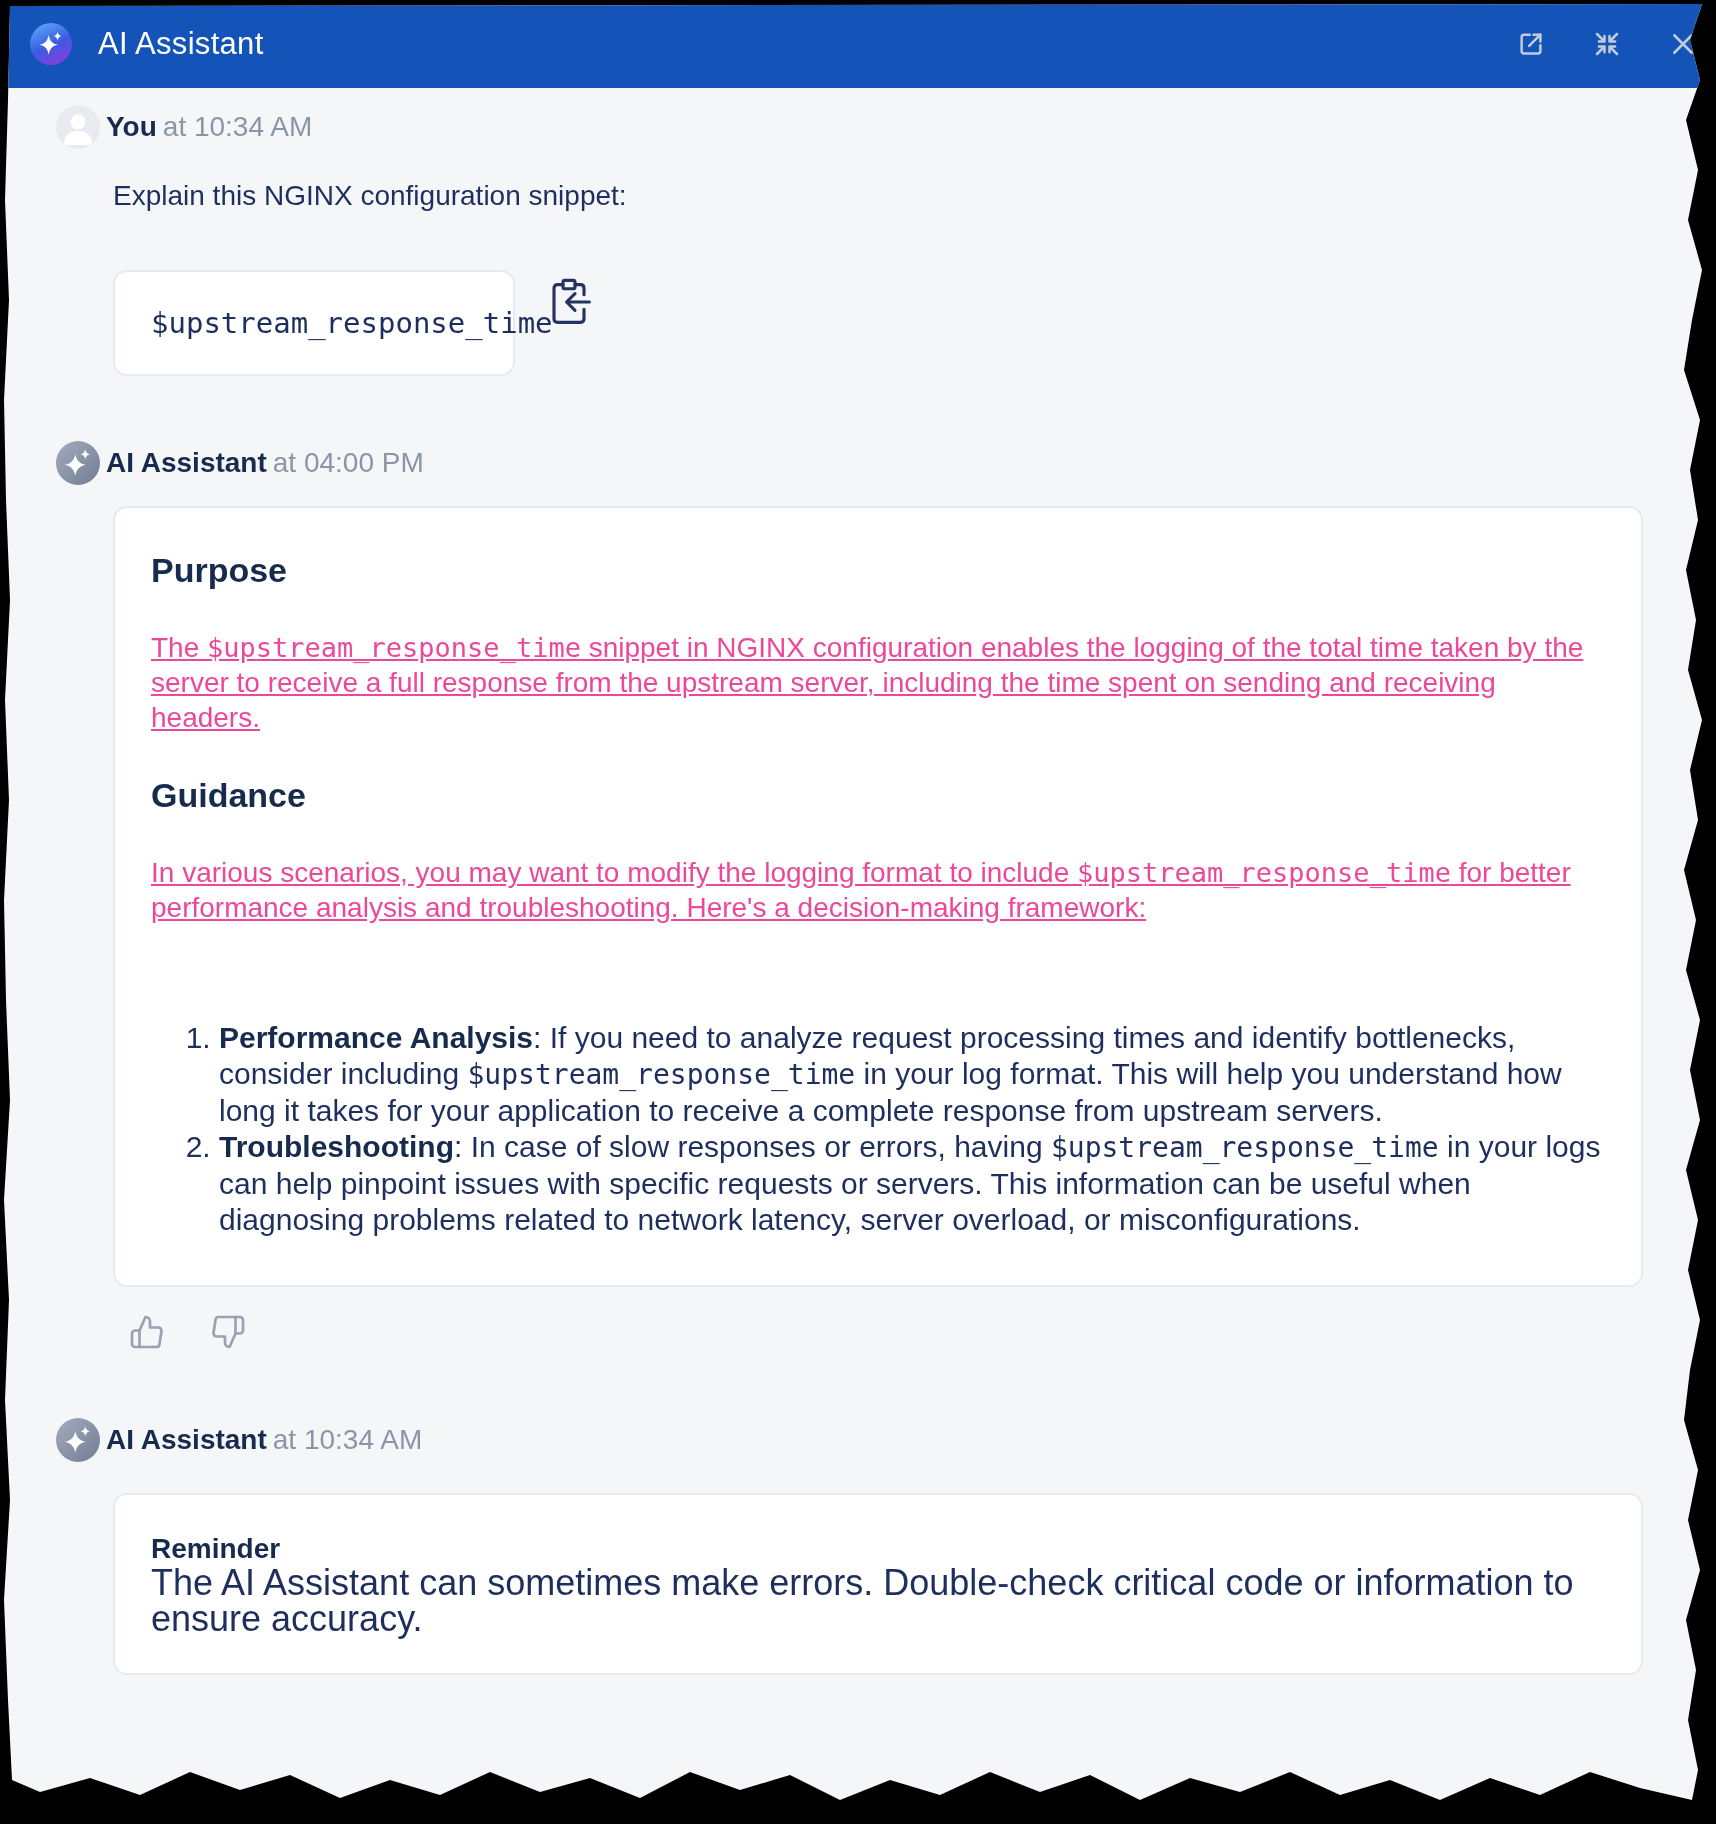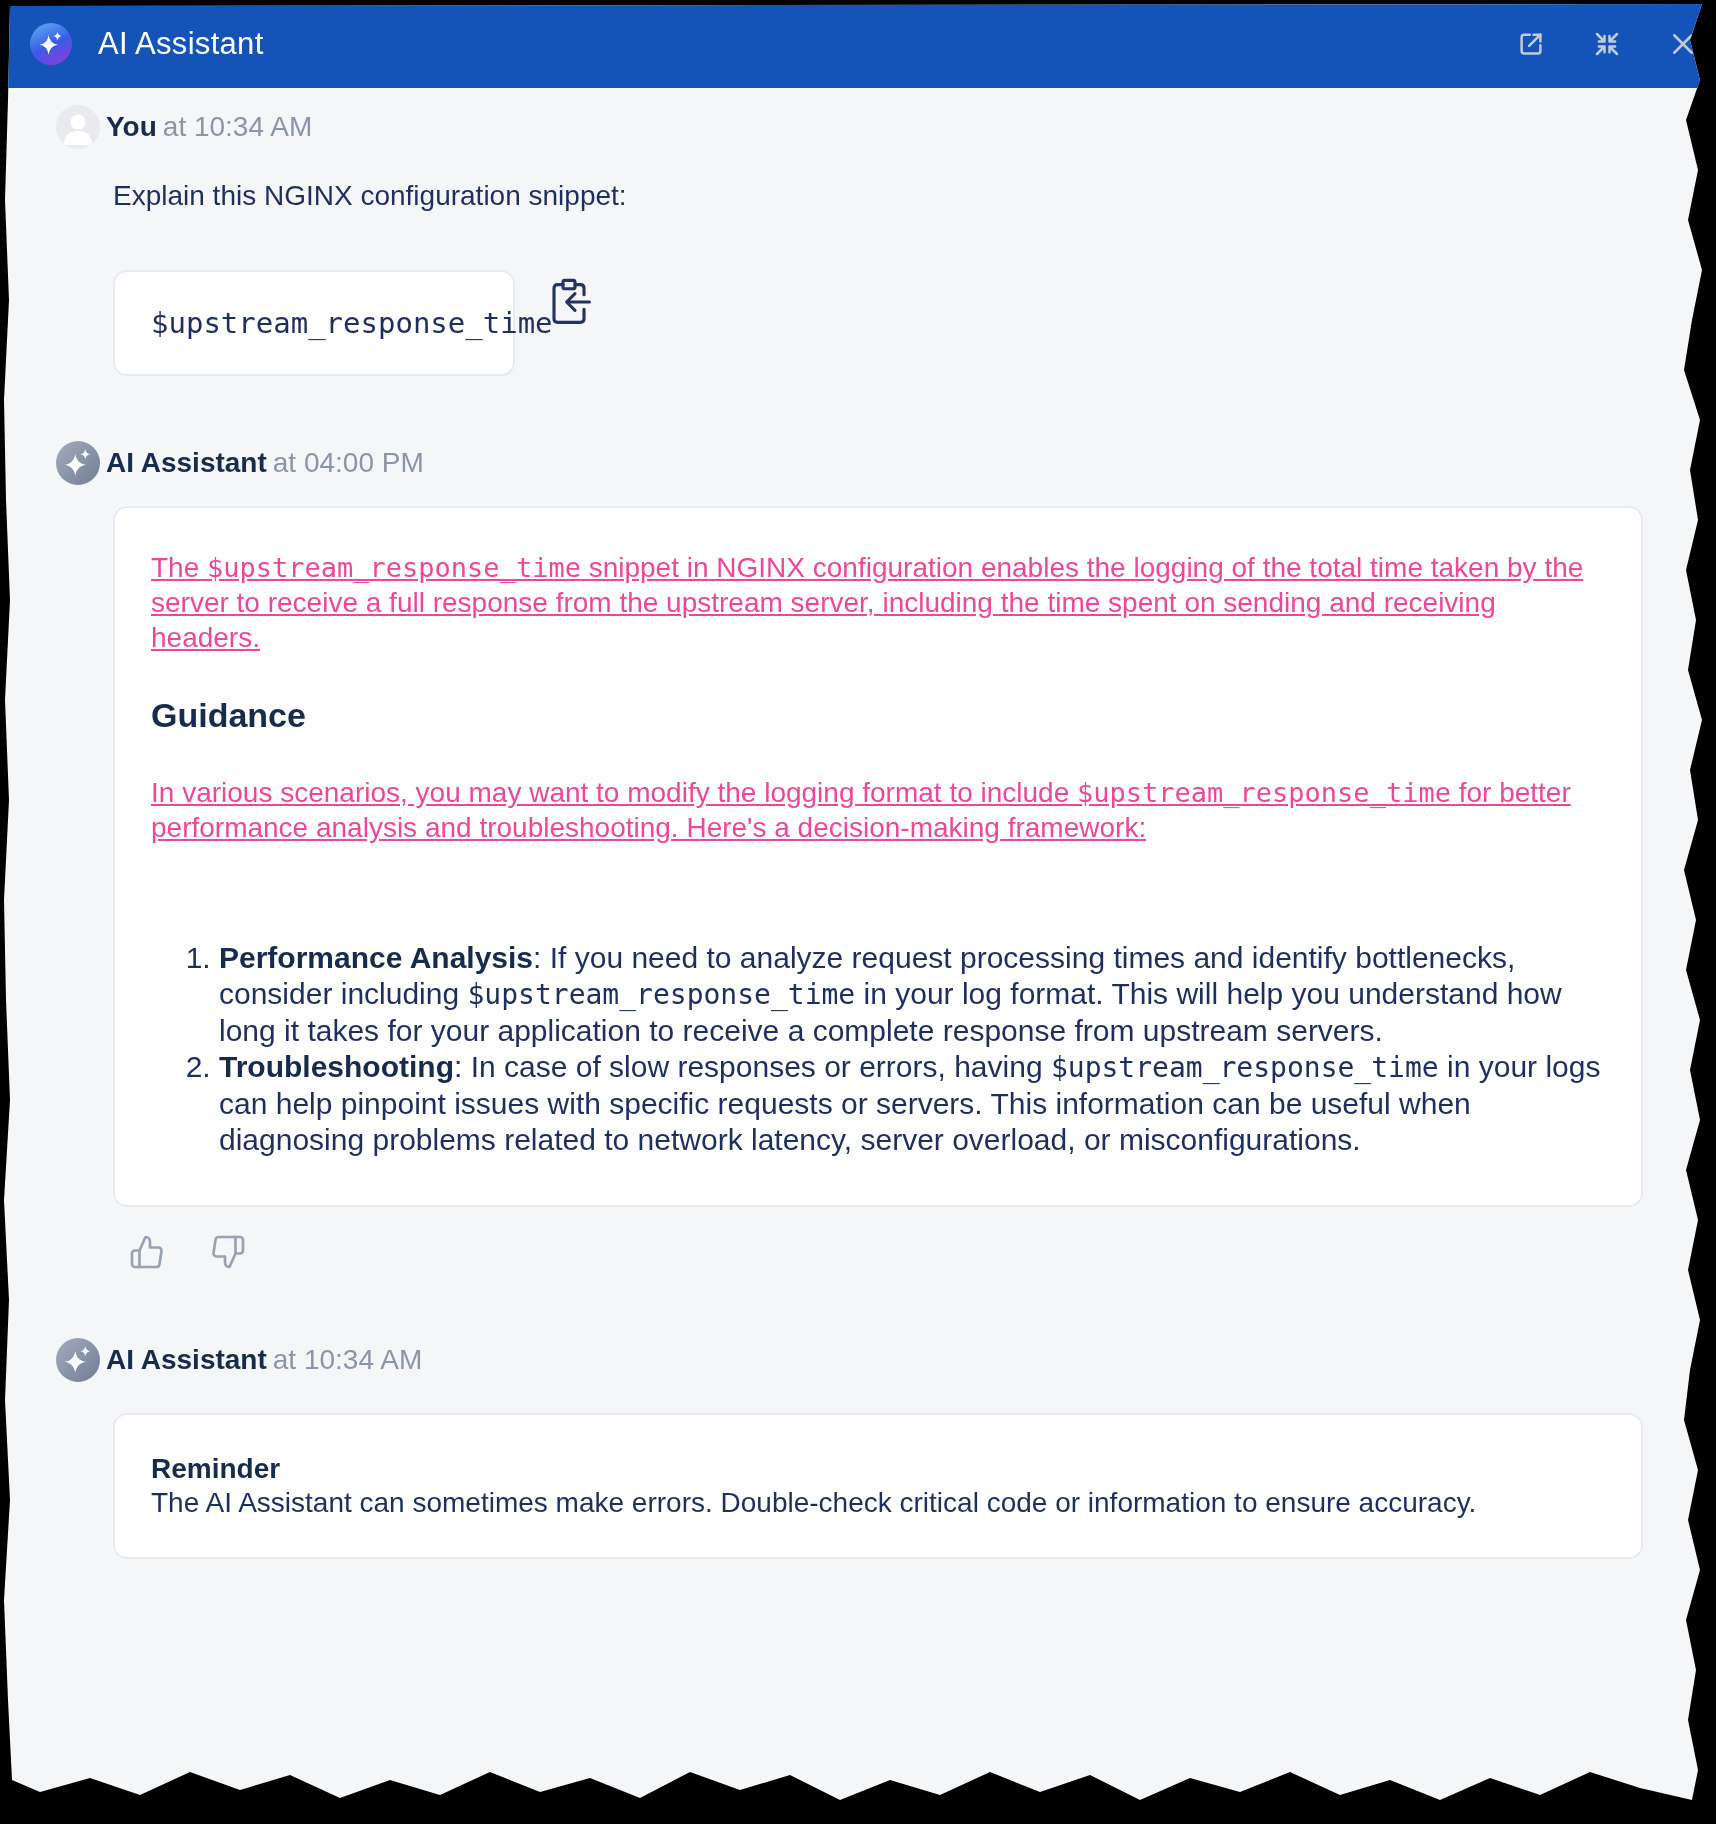--- a/index.html
+++ b/index.html
@@ -53,21 +53,21 @@
   .answer-card li:last-child{margin-bottom:0;}
   .answer-card li code{font-family:"DejaVu Sans Mono",monospace;font-size:28px;}
   .answer-card strong{font-weight:700;color:#172b4d;}
   .feedback{display:flex;gap:45px;margin:27px 0 0 16px;}
   .thumb-btn{background:none;border:none;padding:0;cursor:pointer;}
   .thumb-btn svg{width:36px;height:36px;stroke:#99a2b3;stroke-width:1.8;fill:none;stroke-linecap:round;stroke-linejoin:round;}
   
   .reminder-card{margin-top:30px;background:#ffffff;border:2px solid #e7eaf2;border-radius:14px;
     padding:38px 36px 36px;box-sizing:border-box;}
   .reminder-title{font-size:28px;font-weight:700;color:#172b4d;margin:0 0 0;}
-  .reminder-text{font-size:28px;color:#1e2f5e;margin:0;line-height:36px;}
+  .reminder-text{font-size:36px;color:#1e2f5e;margin:0;line-height:36px;}
 </style>
 </head>
 <body>
 
 <div class="panel">
 
   <div class="titlebar">
     <div class="logo">
       <svg viewBox="0 0 44 44">
         <path fill="#ffffff" d="M19 10 C20.2 18 24 21.8 31 23 C24 24.2 20.2 28 19 36 C17.8 28 14 24.2 7 23 C14 21.8 17.8 18 19 10 Z"></path>
@@ -137,20 +137,21 @@
           <svg viewBox="0 0 44 44">
             <path fill="#ffffff" d="M19 12 C20.2 19 24 22.8 31 24 C24 25.2 20.2 29 19 36 C17.8 29 14 25.2 7 24 C14 22.8 17.8 19 19 12 Z"></path>
             <path fill="#ffffff" d="M30 7 C30.6 10.2 32.3 11.9 35.5 12.5 C32.3 13.1 30.6 14.8 30 18 C29.4 14.8 27.7 13.1 24.5 12.5 C27.7 11.9 29.4 10.2 30 7 Z"></path>
           </svg>
         </div>
         <span class="author">AI Assistant</span>
         <span class="time">at 04:00 PM</span>
       </div>
       <div class="msg-body">
         <div class="answer-card" id="answer-sections">
+            <h2>Purpose</h2>
             <p><span>The </span><code>$upstream_response_time</code><span> snippet in NGINX configuration enables the logging of the total time taken by the server to receive a full response from the upstream server, including the time spent on sending and receiving headers.</span></p>
             <h2>Guidance</h2>
             <p><span>In various scenarios, you may want to modify the logging format to include </span><code>$upstream_response_time</code><span> for better performance analysis and troubleshooting. Here's a decision-making framework:</span></p>
             <ol>
               <li><strong>Performance Analysis</strong><span>: If you need to analyze request processing times and identify bottlenecks, consider including </span><code>$upstream_response_time</code><span> in your log format. This will help you understand how long it takes for your application to receive a complete response from upstream servers.</span></li>
               <li><strong>Troubleshooting</strong><span>: In case of slow responses or errors, having </span><code>$upstream_response_time</code><span> in your logs can help pinpoint issues with specific requests or servers. This information can be useful when diagnosing problems related to network latency, server overload, or misconfigurations.</span></li>
             </ol>
           </div>
         <div class="feedback">
           <button class="thumb-btn" title="">

